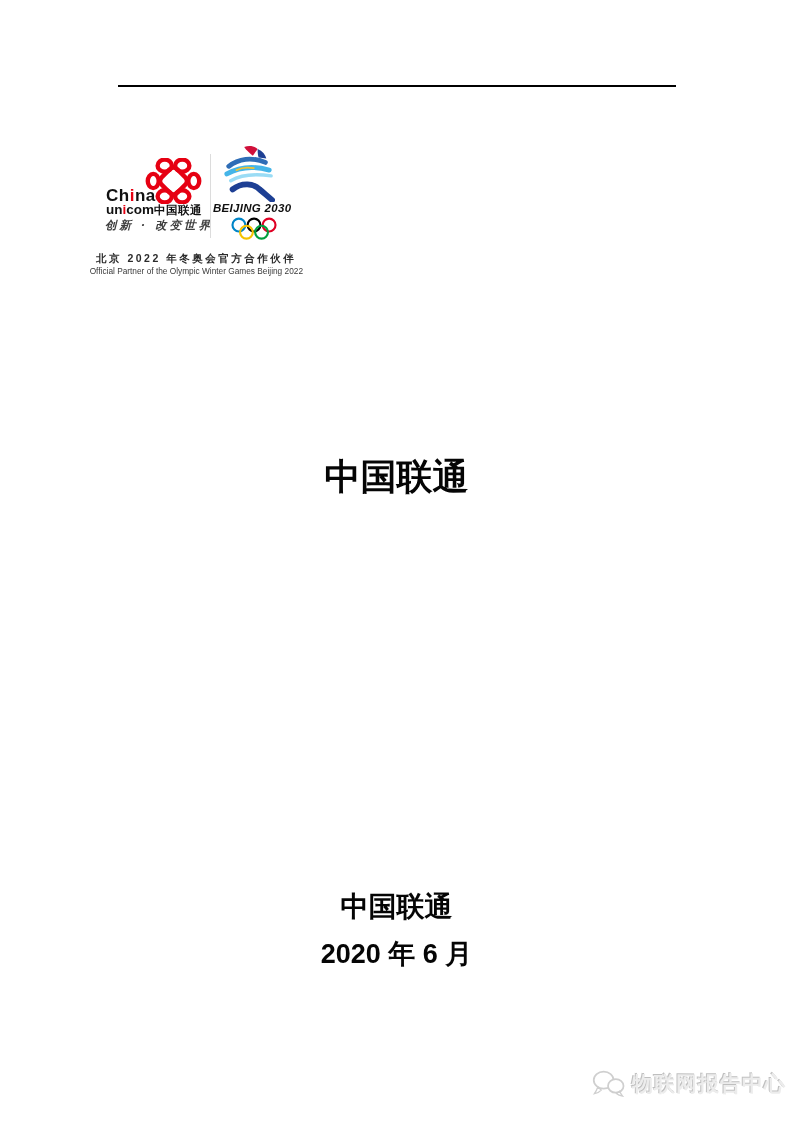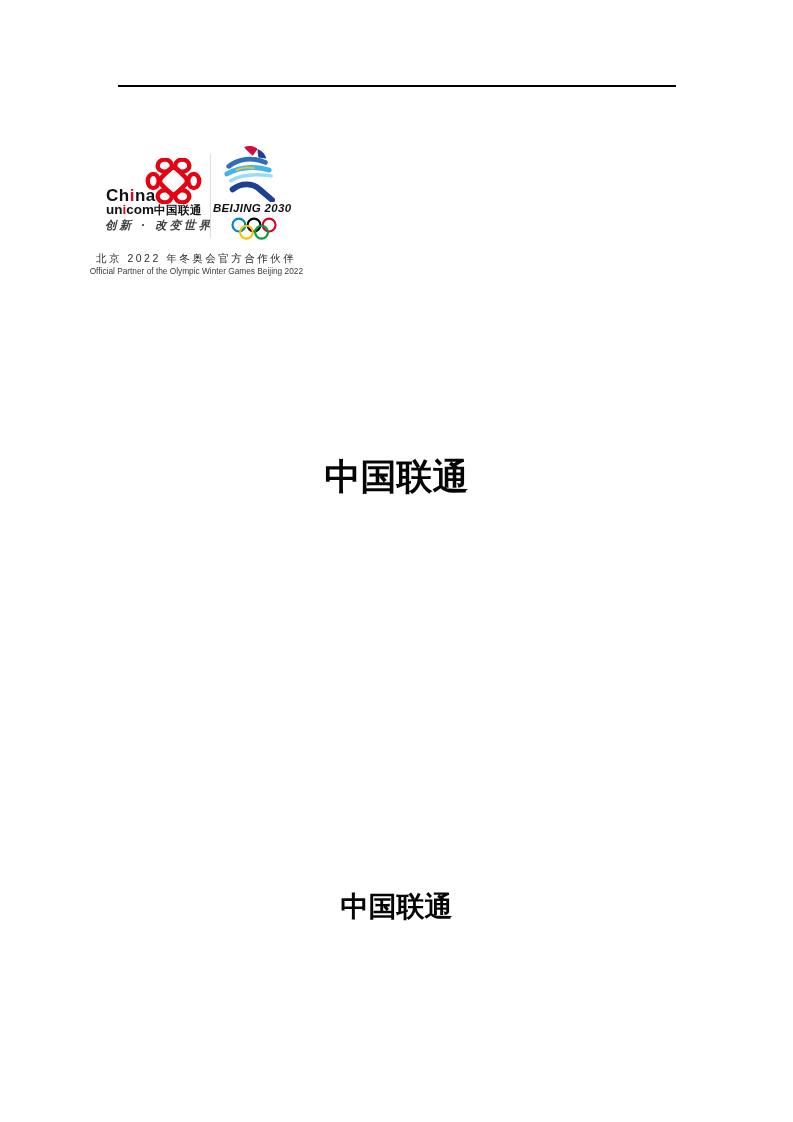--- a/index.html
+++ b/index.html
@@ -23,21 +23,21 @@
   .wm-en2 .cjk{font-size:11.5px;letter-spacing:.5px;}
   .red-i{color:#e60012;}
   .slogan{position:absolute;left:105px;top:212px;font-size:11.5px;letter-spacing:3px;color:#3f3f3f;
     font-family:"DejaVu Serif",serif;font-style:italic;white-space:nowrap;font-weight:bold;}
   .logo-divider{position:absolute;left:210px;top:148px;width:1px;height:84px;background:#dcdcdc;}
   .emblem-svg{position:absolute;left:223px;top:138px;width:52px;height:58px;}
   .bj-wordmark{position:absolute;left:213px;top:196px;width:76px;text-align:center;
     font-size:11.5px;font-weight:700;font-style:italic;color:#101010;white-space:nowrap;letter-spacing:.3px;}
   .rings-svg{position:absolute;left:230px;top:211px;width:48px;height:25px;}
   .partner-cn{position:absolute;left:96px;top:246px;width:200px;text-align:center;
-    font-size:10.5px;letter-spacing:2.5px;color:#2b2b2b;font-weight:400;white-space:nowrap;}
+    font-size:10.5px;letter-spacing:2.5px;color:#2b2b2b;font-weight:700;white-space:nowrap;}
   .partner-en{position:absolute;left:88px;top:260px;width:215px;text-align:right;
     font-size:8.3px;color:#3a3a3a;white-space:nowrap;}
   
   .title-1{position:absolute;left:0;top:450px;width:100%;text-align:center;
     font-size:36px;font-weight:700;line-height:54px;color:#050505;}
   .title-2{position:absolute;left:0;top:521px;width:100%;text-align:center;
     font-size:36px;font-weight:700;line-height:56px;color:#050505;letter-spacing:0;}
   
   .footer-org{position:absolute;left:0;top:889px;width:100%;text-align:center;
     font-size:28px;font-weight:700;line-height:36px;color:#050505;}
@@ -103,15 +103,27 @@
       </g>
     </svg>
 
     <div class="partner-cn">北京 2022 年冬奥会官方合作伙伴</div>
     <div class="partner-en">Official Partner of the Olympic Winter Games Beijing 2022</div>
   </div>
 
   <div class="title-1">中国联通</div>
 
   <div class="footer-org">中国联通</div>
+  <div class="footer-date">2020 年 6 月</div>
 
+  <div class="watermark">
+    <svg class="wm-icon" viewBox="0 0 34 28">
+      <g fill="#ffffff" stroke="#cfcfcf" stroke-width="1.8">
+        <ellipse cx="12" cy="10.5" rx="10.2" ry="8.8"></ellipse>
+        <path d="M6,17.5 C5,20.5 4,22.5 2.5,24.5 C6,23.8 8.2,22.3 9.5,20.8 Z" stroke-width="1.4"></path>
+        <ellipse cx="24.5" cy="16.5" rx="8" ry="7"></ellipse>
+        <path d="M28.5,22 C29.3,24 30.2,25.5 31.5,27 C28.4,26.5 26.4,25.4 25.2,24.2 Z" stroke-width="1.4"></path>
+      </g>
+    </svg>
+    <span class="wm-text">物联网报告中心</span>
+  </div>
 
 </div>
 
 </body></html>

